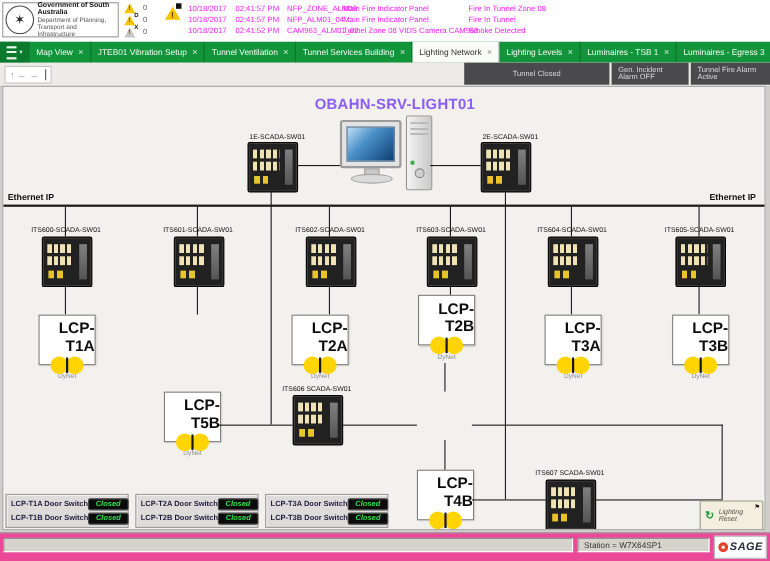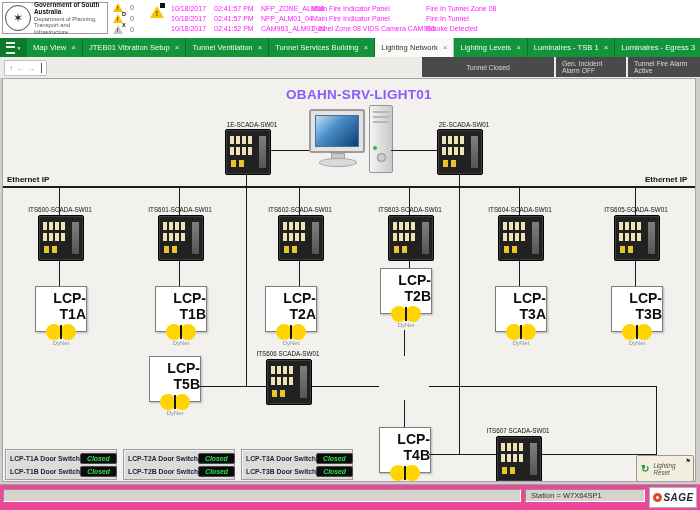--- a/index.html
+++ b/index.html
@@ -337,29 +337,20 @@
 
     <div class="lcp" style="left:32px;top:207px;">
       <div class="lcp-label">LCP-T1A</div>
       <div class="dynet">
           <i class="c1"></i>
           <i class="c2"></i>
           <i class="bar"></i>
         </div>
       <div class="dynet-text">DyNet</div>
     </div>
-    <div class="lcp" style="left:152px;top:207px;">
-      <div class="lcp-label">LCP-T1B</div>
-      <div class="dynet">
-          <i class="c1"></i>
-          <i class="c2"></i>
-          <i class="bar"></i>
-        </div>
-      <div class="dynet-text">DyNet</div>
-    </div>
     <div class="lcp" style="left:262px;top:207px;">
       <div class="lcp-label">LCP-T2A</div>
       <div class="dynet">
           <i class="c1"></i>
           <i class="c2"></i>
           <i class="bar"></i>
         </div>
       <div class="dynet-text">DyNet</div>
     </div>
     <div class="lcp" style="left:377px;top:189px;">

